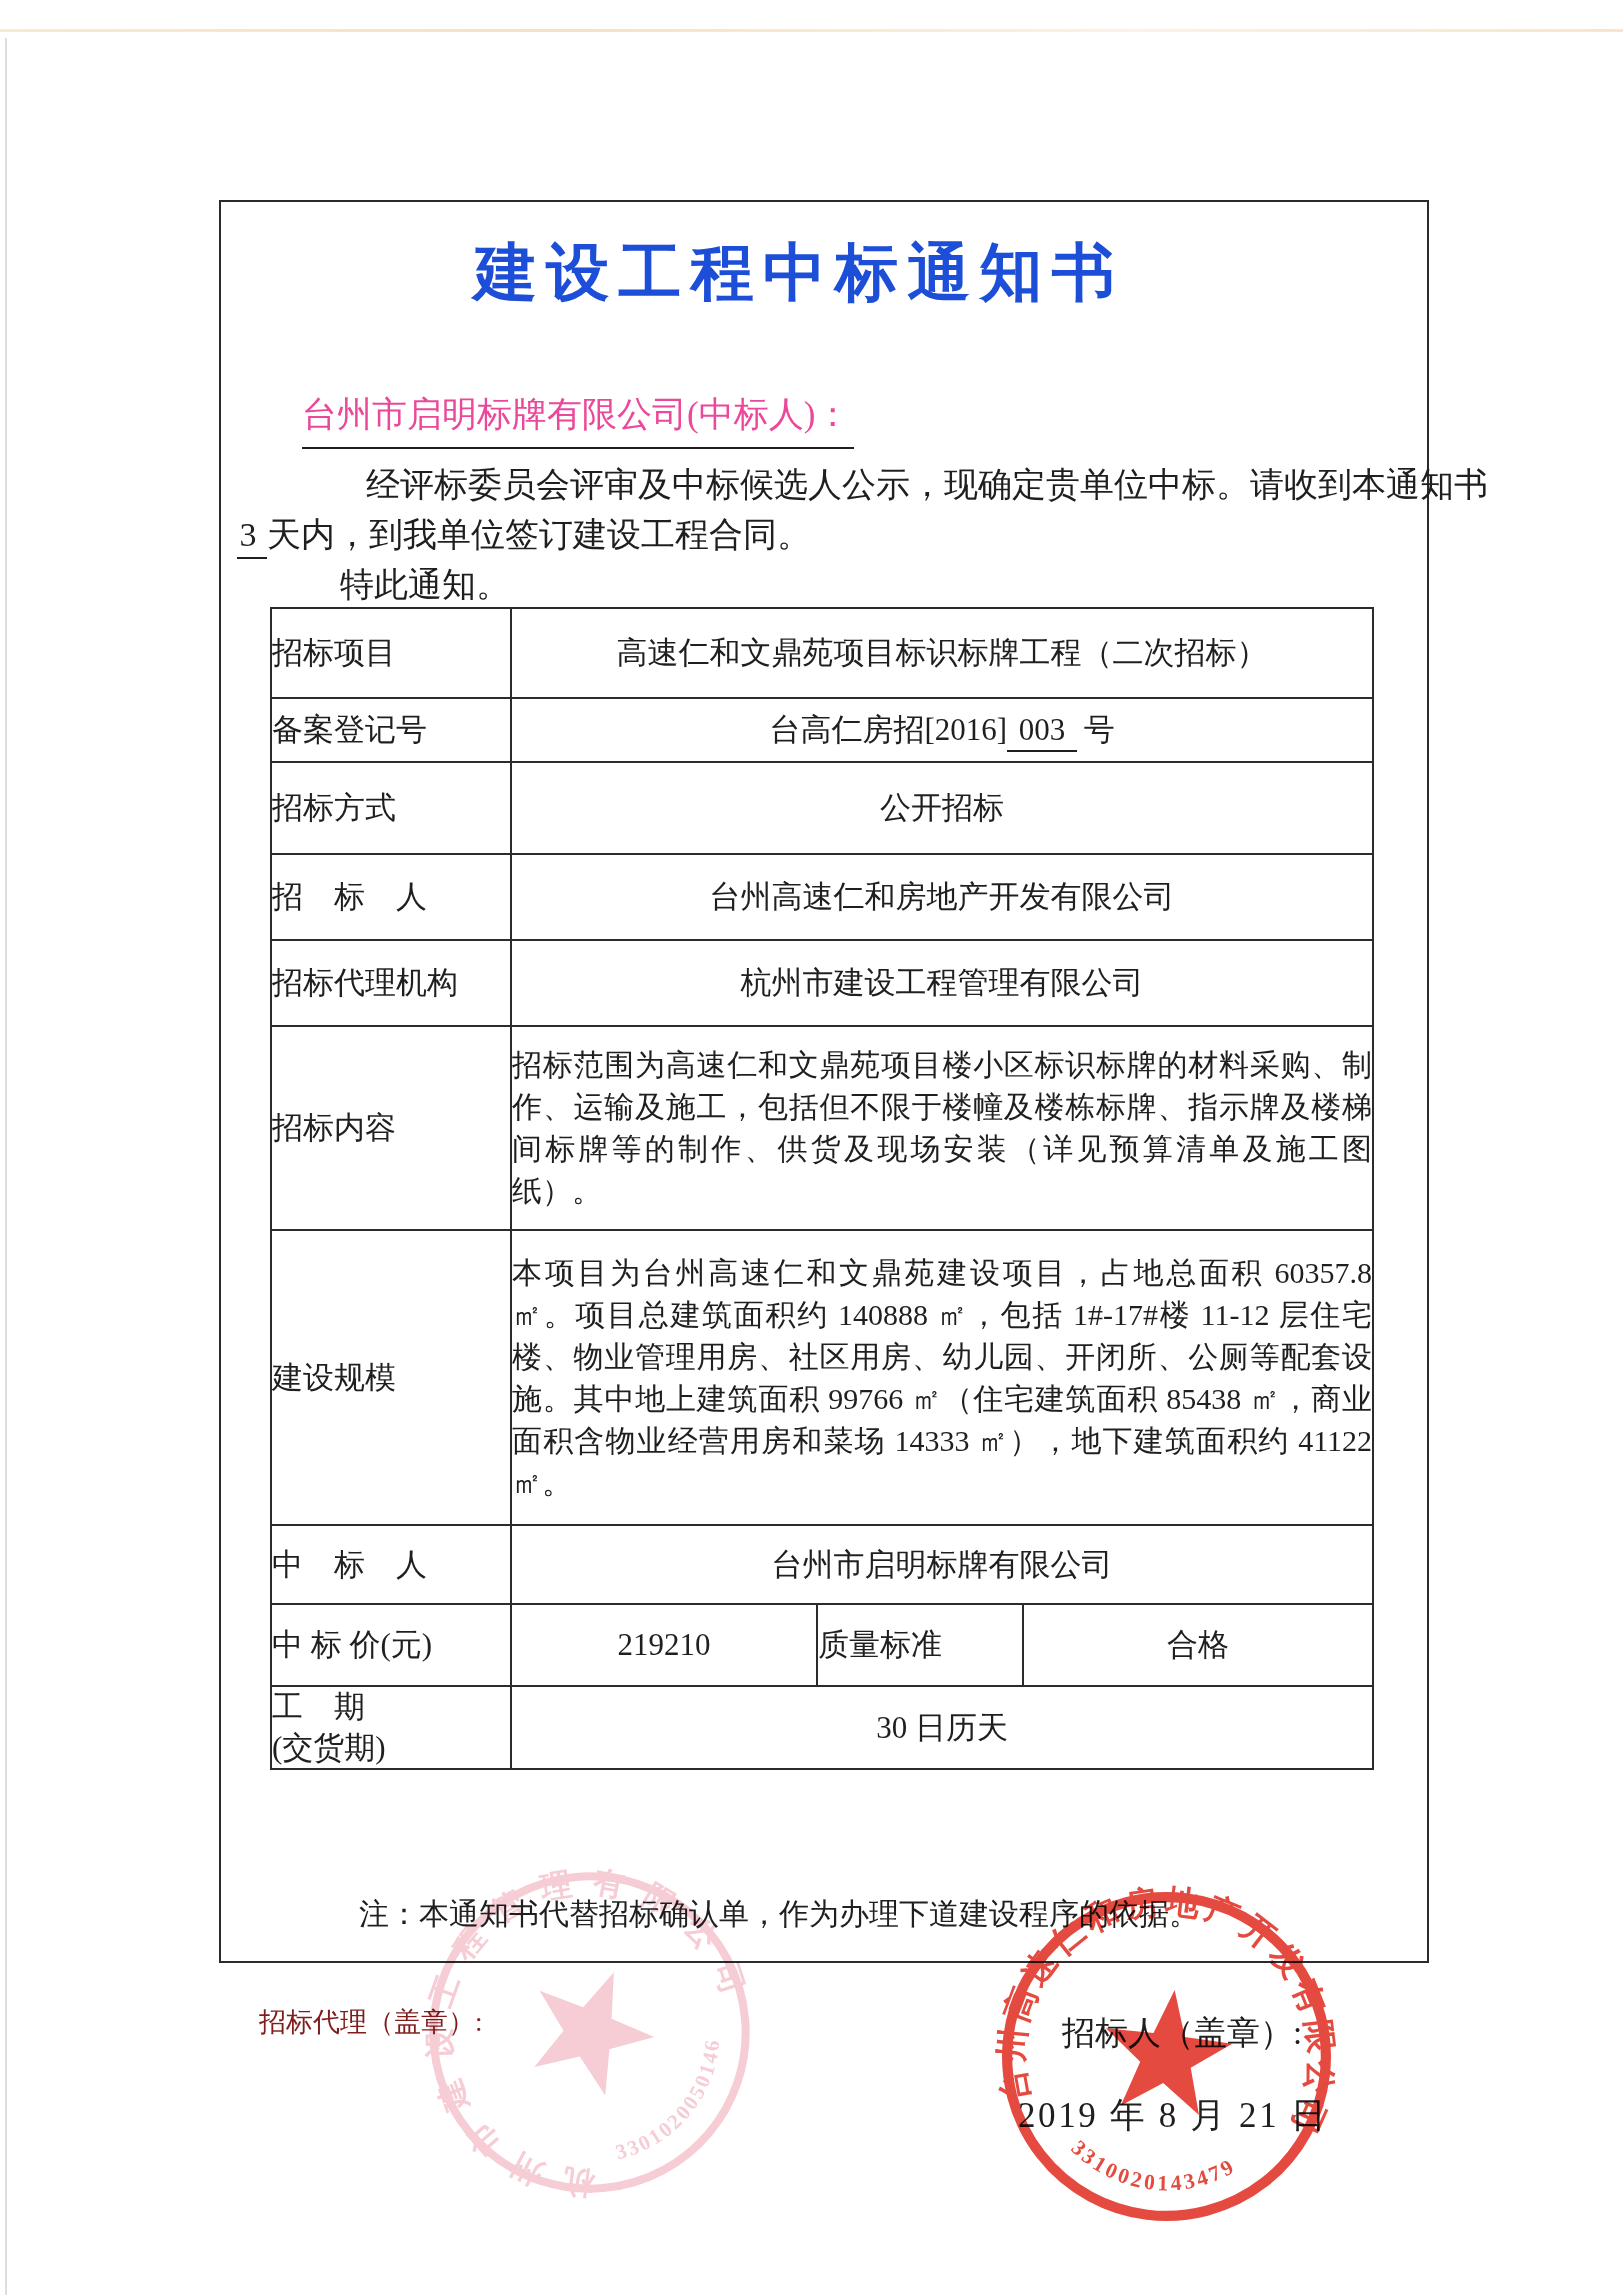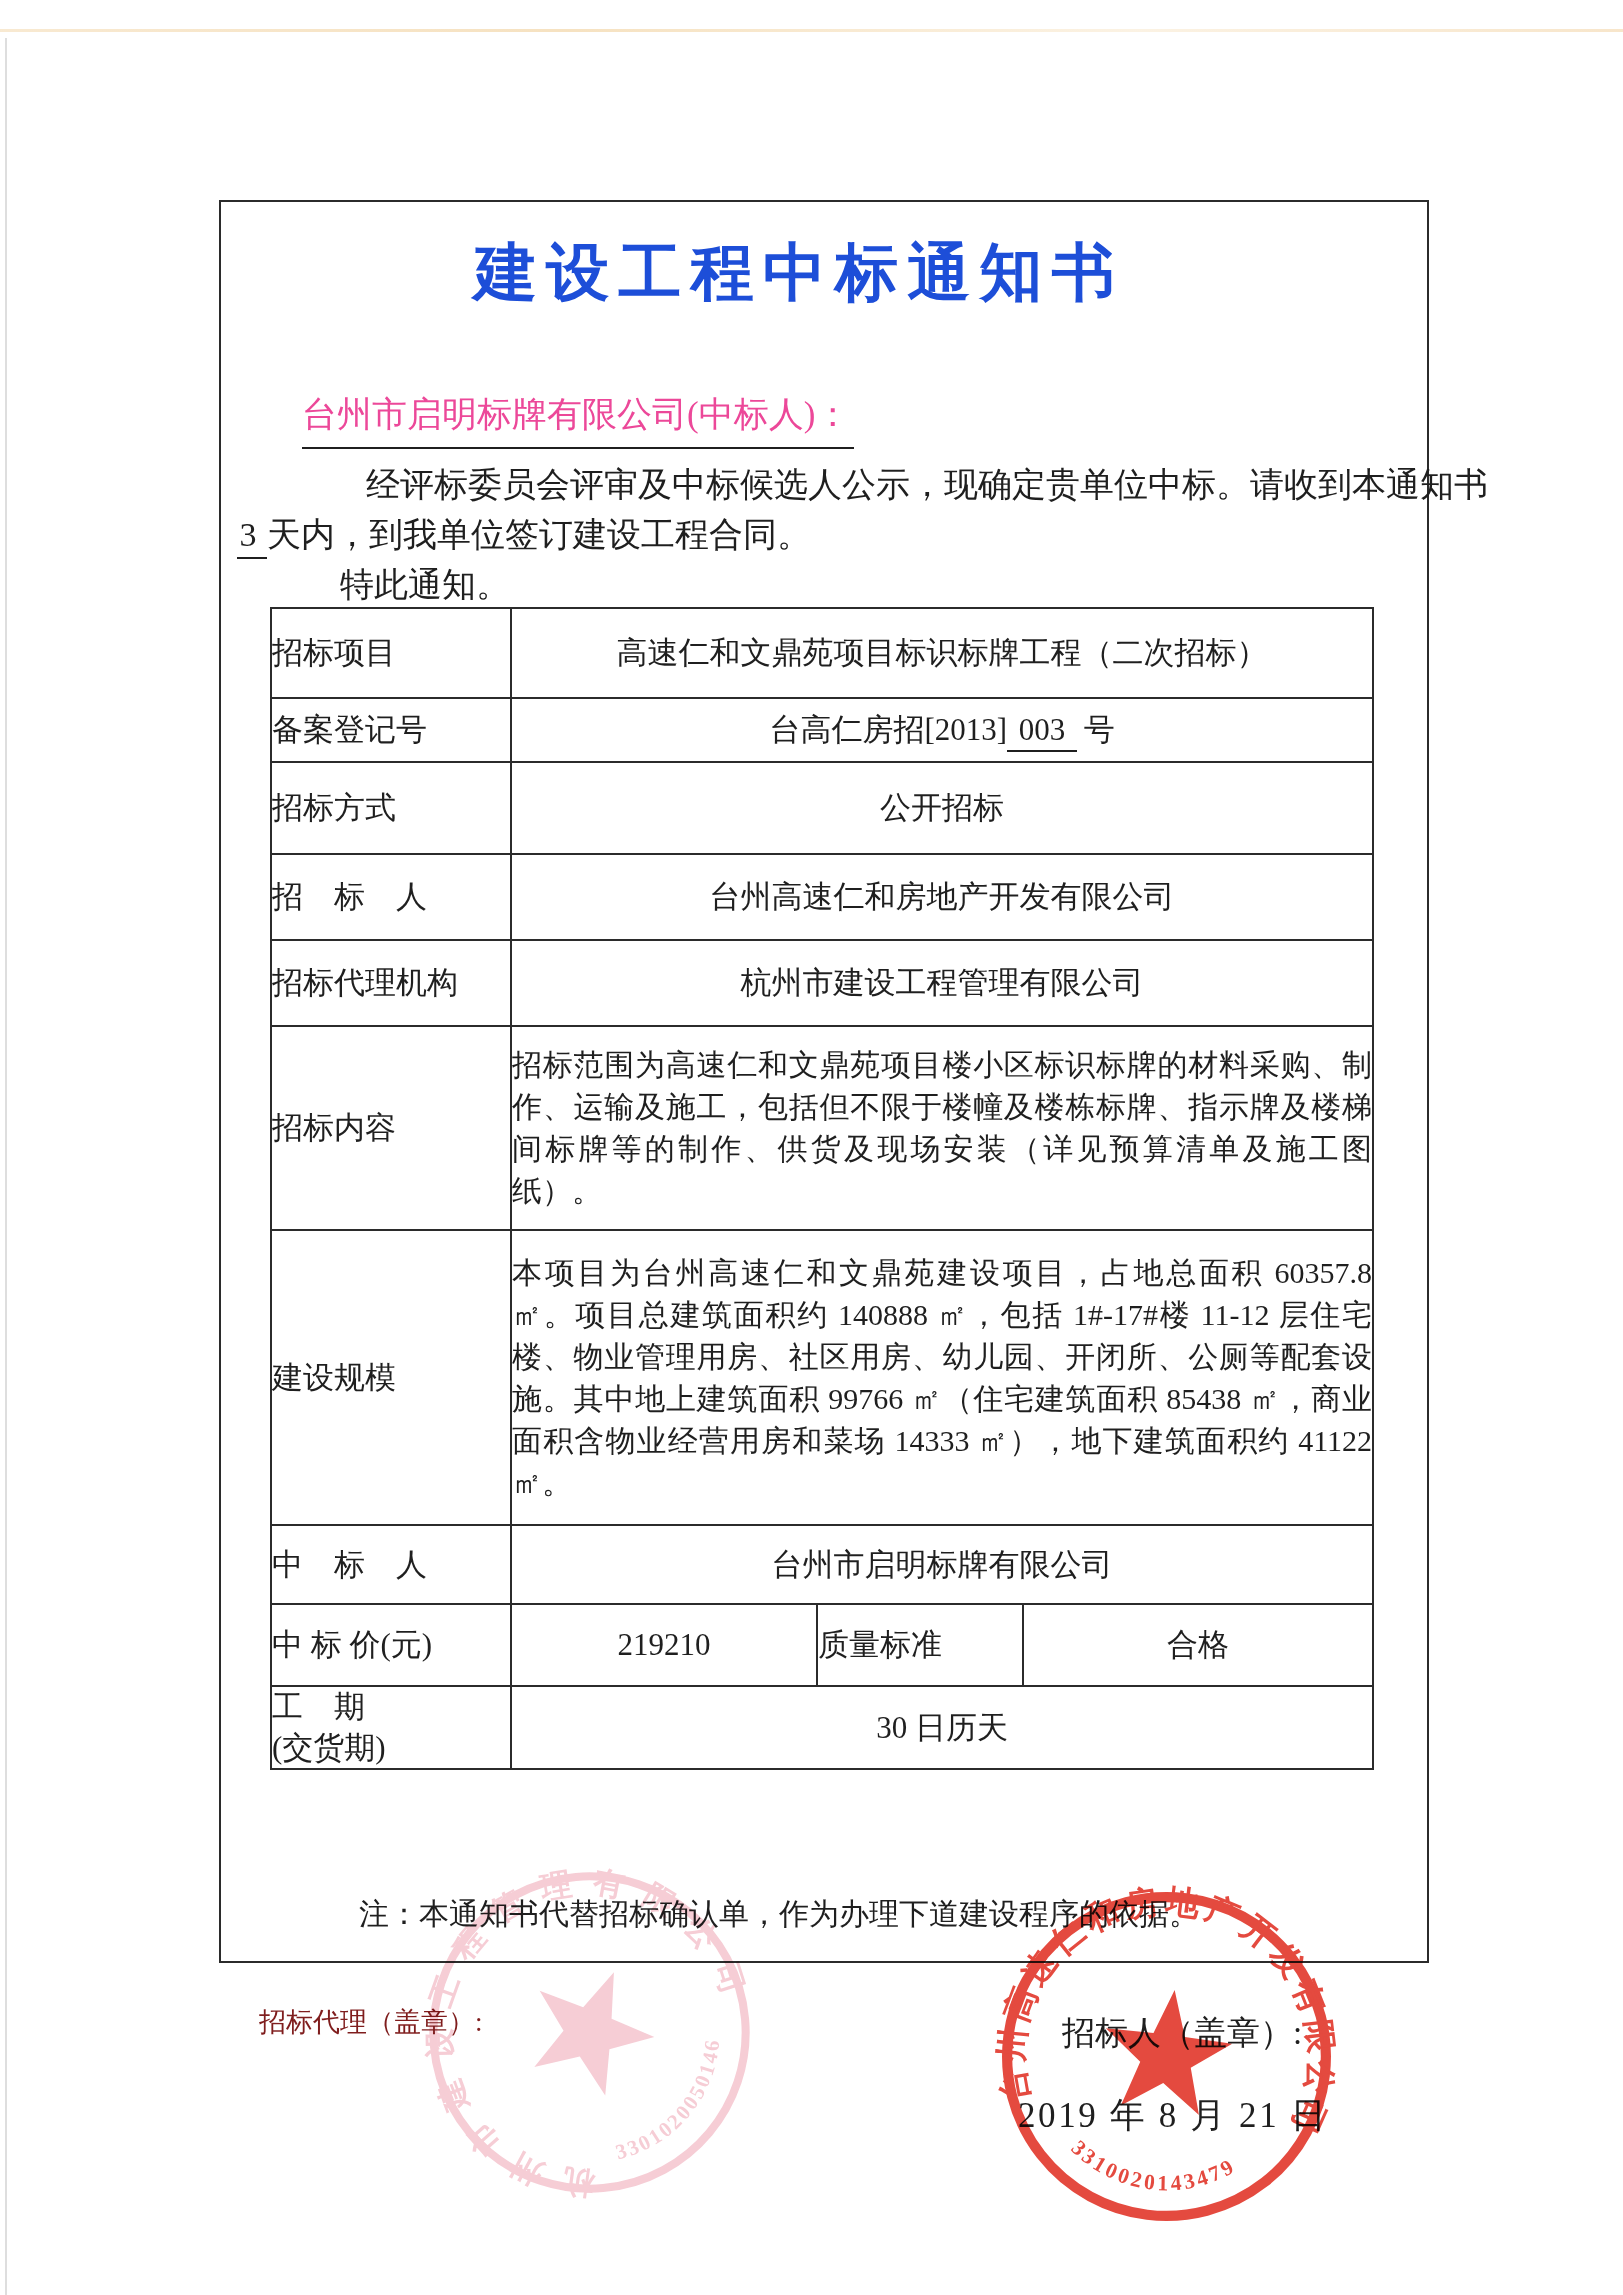--- a/index.html
+++ b/index.html
@@ -92,21 +92,21 @@
         <col style="width:206px">
         <col style="width:350px">
       </colgroup>
     <tbody>
         <tr class="tr1">
       <td class="lbl">招标项目</td>
       <td class="val" colspan="3">高速仁和文鼎苑项目标识标牌工程（二次招标）</td>
     </tr>
     <tr class="tr2">
       <td class="lbl">备案登记号</td>
-      <td class="val" colspan="3"><span>台高仁房招[2013]</span><span class="reg-u">003</span><span class="reg-suffix">号</span></td>
+      <td class="val" colspan="3"><span>台高仁房招[2016]</span><span class="reg-u">003</span><span class="reg-suffix">号</span></td>
     </tr>
     <tr class="tr3">
       <td class="lbl">招标方式</td>
       <td class="val" colspan="3">公开招标</td>
     </tr>
     <tr class="tr4">
       <td class="lbl">招　标　人</td>
       <td class="val" colspan="3">台州高速仁和房地产开发有限公司</td>
     </tr>
     <tr class="tr5">

